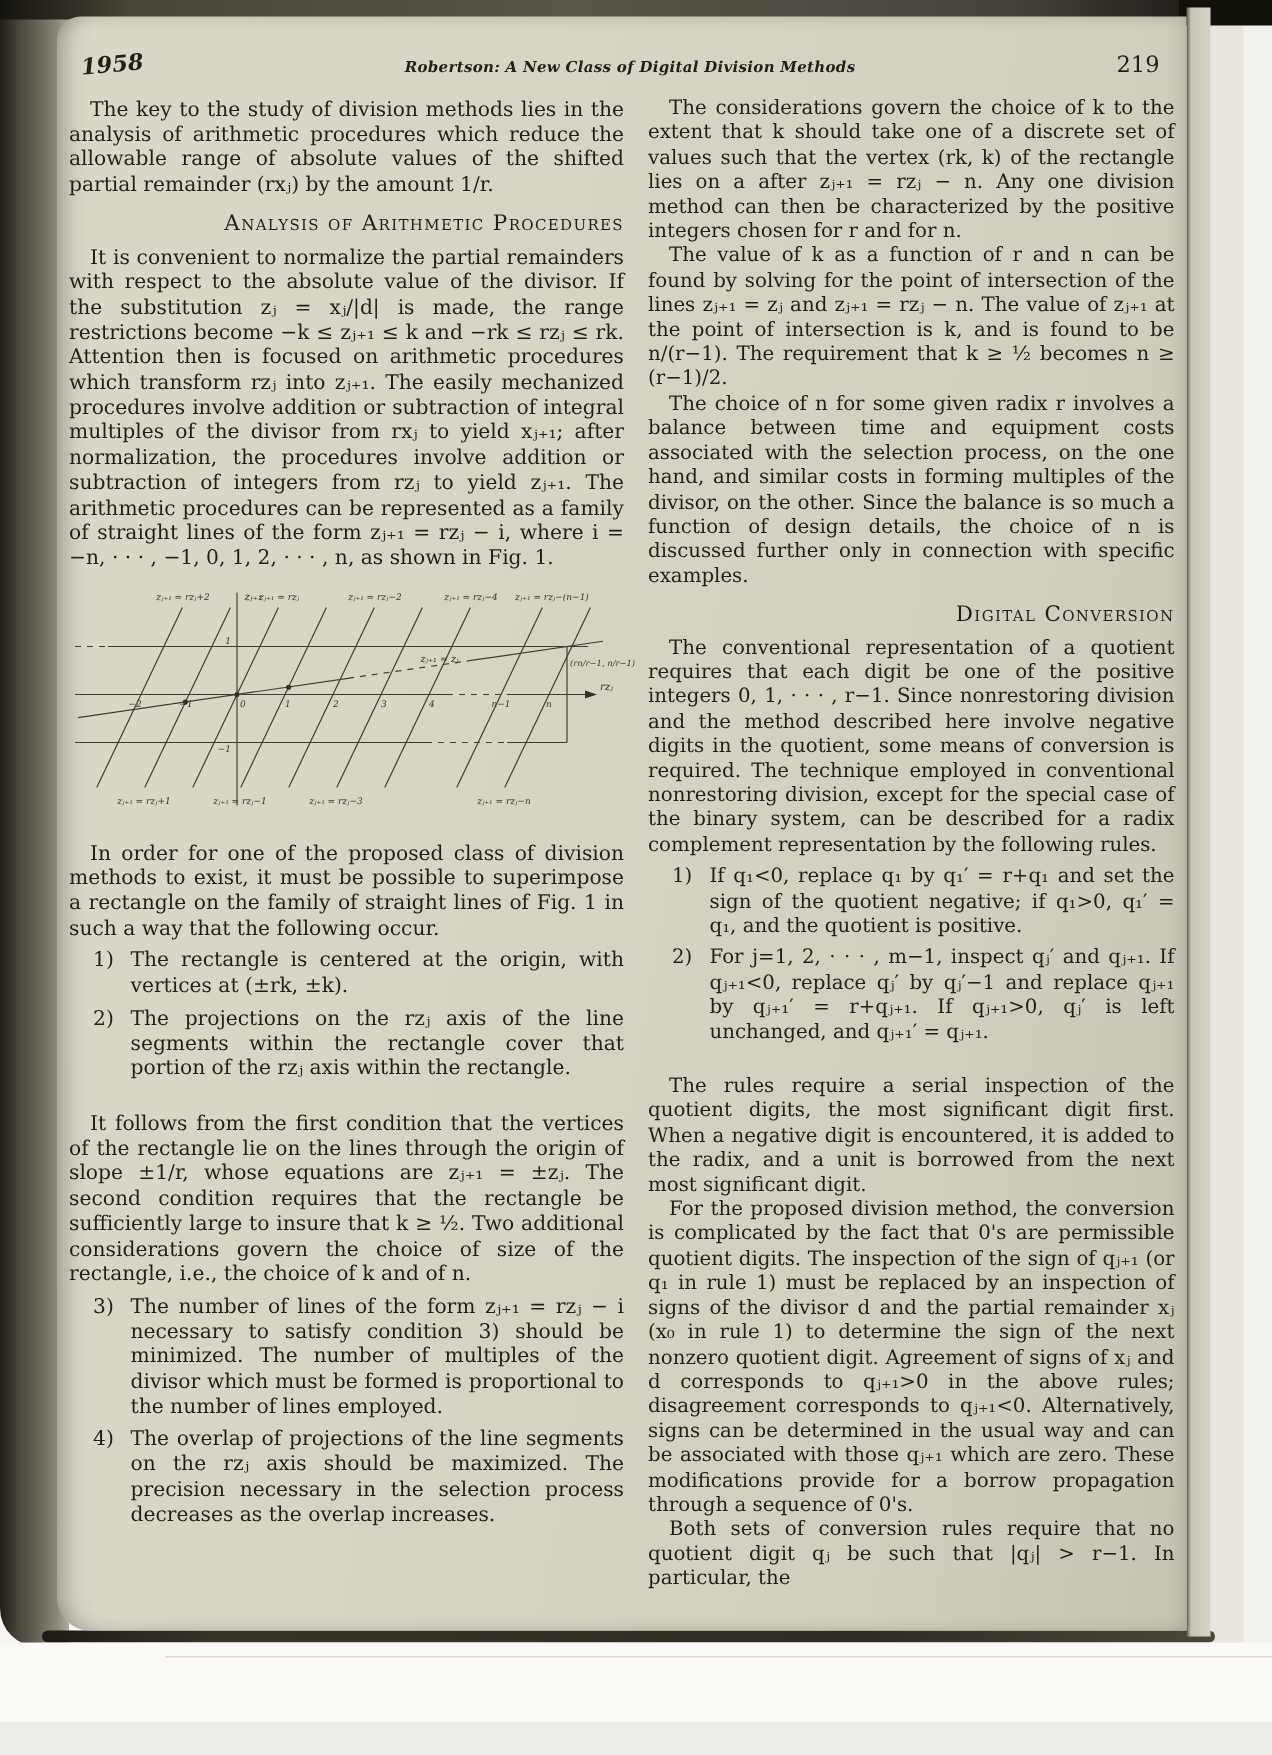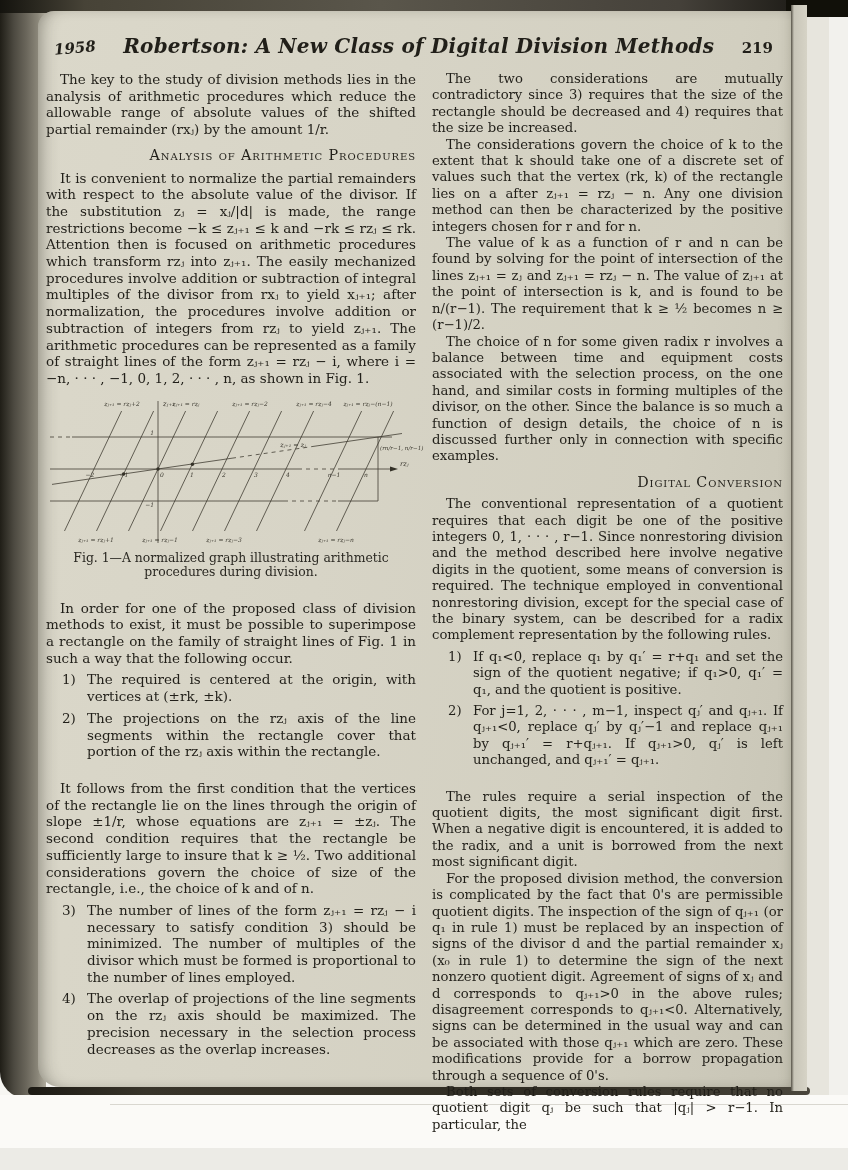--- a/index.html
+++ b/index.html
@@ -21,22 +21,22 @@
   .edge-bg{position:absolute;left:829px;top:0;width:19px;height:1170px;background:#f2f1ed;}
   .bottom-edge{position:absolute;left:28px;top:1087px;width:782px;height:8px;border-radius:4px;
     background:linear-gradient(90deg,#1c1a14,#38342a 15%,#2f2c23 70%,#4a463c);}
   .below{position:absolute;left:0;top:1095px;width:848px;height:75px;background:#fbfaf7;}
   .below-line{position:absolute;left:110px;top:1104px;width:738px;height:1px;background:#d9d7d0;}
   .below-band{position:absolute;left:0;top:1148px;width:848px;height:22px;background:#ecebe6;}
 
   
   .hdr{position:relative;display:flex;align-items:baseline;padding:23px 18px 0 16px;}
   .hdr-year{font-style:italic;font-weight:bold;font-size:15px;transform:rotate(-5deg);}
-  .hdr-title{flex:1;text-align:center;font-style:italic;font-weight:bold;font-size:20px;letter-spacing:.2px;}
-  .hdr-page{font-weight:bold;font-size:15px;}
+  .hdr-title{flex:1;text-align:center;font-style:italic;font-weight:bold;font-size:10px;letter-spacing:.2px;}
+  .hdr-page{font-weight:normal;font-size:15px;}
 
   
   .cols{display:flex;gap:16px;padding:13px 4px 0 8px;}
   .col{font-size:13.5px;line-height:16.7px;}
   .col-l{width:370px;}
   .col-r{width:351px;font-size:13.2px;line-height:16.4px;}
   .p{margin:0;text-indent:14px;text-align:justify;}
   .mt{margin-top:20px;}
   .sec{text-align:right;font-variant:small-caps;letter-spacing:.9px;font-size:14.3px;margin:9px 0 6px;font-weight:normal;}
   .li{display:flex;margin:5px 0 5px 16px;}
@@ -141,48 +141,43 @@
             <text class="ftext" x="146" y="82" font-size="6" text-anchor="middle">1</text>
             <text class="ftext" x="178" y="82" font-size="6" text-anchor="middle">2</text>
             <text class="ftext" x="210" y="82" font-size="6" text-anchor="middle">3</text>
             <text class="ftext" x="242" y="82" font-size="6" text-anchor="middle">4</text>
             <text class="ftext" x="288" y="82" font-size="6" text-anchor="middle">n−1</text>
             <text class="ftext" x="320" y="82" font-size="6" text-anchor="middle">n</text>
 
             <text class="ftext" x="108" y="40" font-size="6" text-anchor="end">1</text>
             <text class="ftext" x="108" y="112" font-size="6" text-anchor="end">−1</text>
           </svg>
-          <figcaption class="figcap">
-            <div>Fig. 1—A normalized graph illustrating arithmetic</div>
-            <div>procedures during division.</div>
-          </figcaption>
         </figure>
 
         <p class="p mt">In order for one of the proposed class of division methods to exist, it must be possible to superimpose a rectangle on the family of straight lines of Fig. 1 in such a way that the following occur.</p>
         <div class="li">
           <span class="li-num">1)</span>
-          <span class="li-body">The required is centered at the origin, with vertices at (±rk, ±k).</span>
+          <span class="li-body">The rectangle is centered at the origin, with vertices at (±rk, ±k).</span>
         </div>
         <div class="li">
           <span class="li-num">2)</span>
           <span class="li-body">The projections on the rzⱼ axis of the line segments within the rectangle cover that portion of the rzⱼ axis within the rectangle.</span>
         </div>
         <p class="p mt">It follows from the first condition that the vertices of the rectangle lie on the lines through the origin of slope ±1/r, whose equations are zⱼ₊₁ = ±zⱼ. The second condition requires that the rectangle be sufficiently large to insure that k ≥ ½. Two additional considerations govern the choice of size of the rectangle, i.e., the choice of k and of n.</p>
         <div class="li">
           <span class="li-num">3)</span>
           <span class="li-body">The number of lines of the form zⱼ₊₁ = rzⱼ − i necessary to satisfy condition 3) should be minimized. The number of multiples of the divisor which must be formed is proportional to the number of lines employed.</span>
         </div>
         <div class="li">
           <span class="li-num">4)</span>
           <span class="li-body">The overlap of projections of the line segments on the rzⱼ axis should be maximized. The precision necessary in the selection process decreases as the overlap increases.</span>
         </div>
       </div>
 
       <div class="col col-r">
-        <p class="p">The two considerations are mutually contradictory since 3) requires that the size of the rectangle should be decreased and 4) requires that the size be increased.</p>
         <p class="p">The considerations govern the choice of k to the extent that k should take one of a discrete set of values such that the vertex (rk, k) of the rectangle lies on a after zⱼ₊₁ = rzⱼ − n. Any one division method can then be characterized by the positive integers chosen for r and for n.</p>
         <p class="p">The value of k as a function of r and n can be found by solving for the point of intersection of the lines zⱼ₊₁ = zⱼ and zⱼ₊₁ = rzⱼ − n. The value of zⱼ₊₁ at the point of intersection is k, and is found to be n/(r−1). The requirement that k ≥ ½ becomes n ≥ (r−1)/2.</p>
         <p class="p">The choice of n for some given radix r involves a balance between time and equipment costs associated with the selection process, on the one hand, and similar costs in forming multiples of the divisor, on the other. Since the balance is so much a function of design details, the choice of n is discussed further only in connection with specific examples.</p>
         <h2 class="sec">Digital Conversion</h2>
         <p class="p">The conventional representation of a quotient requires that each digit be one of the positive integers 0, 1, · · · , r−1. Since nonrestoring division and the method described here involve negative digits in the quotient, some means of conversion is required. The technique employed in conventional nonrestoring division, except for the special case of the binary system, can be described for a radix complement representation by the following rules.</p>
         <div class="li">
           <span class="li-num">1)</span>
           <span class="li-body">If q₁&lt;0, replace q₁ by q₁′ = r+q₁ and set the sign of the quotient negative; if q₁&gt;0, q₁′ = q₁, and the quotient is positive.</span>
         </div>
         <div class="li">

